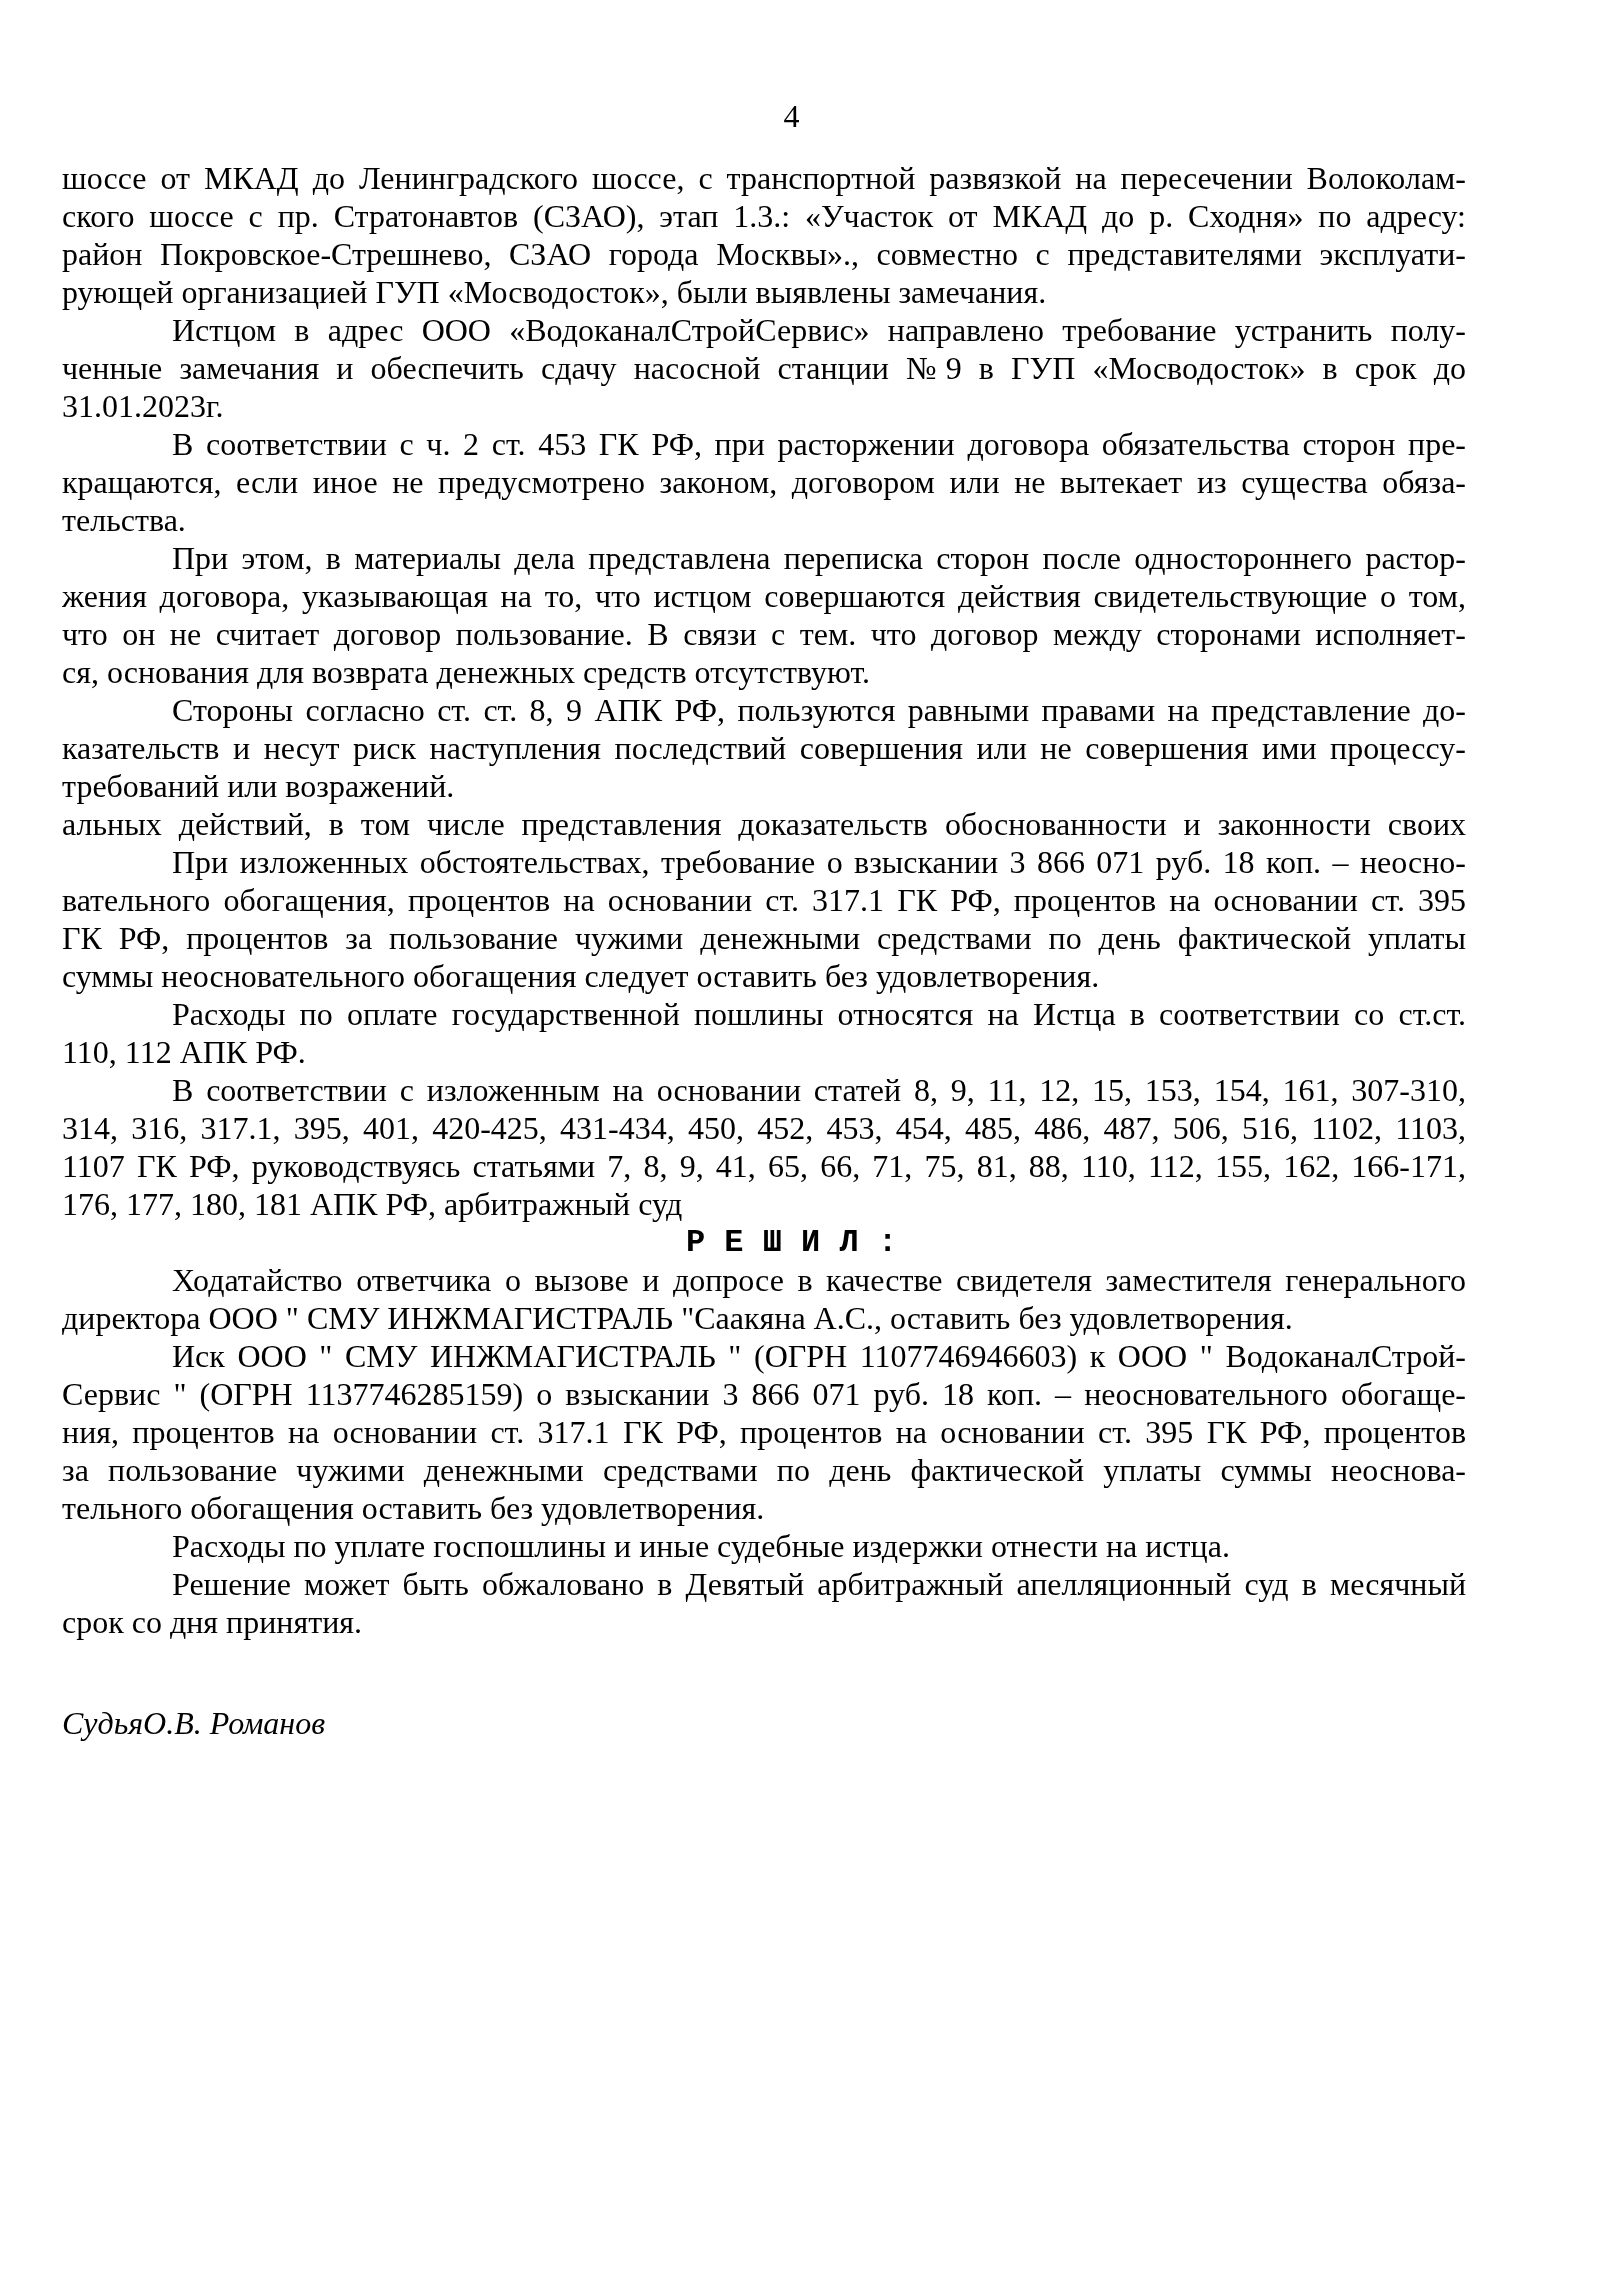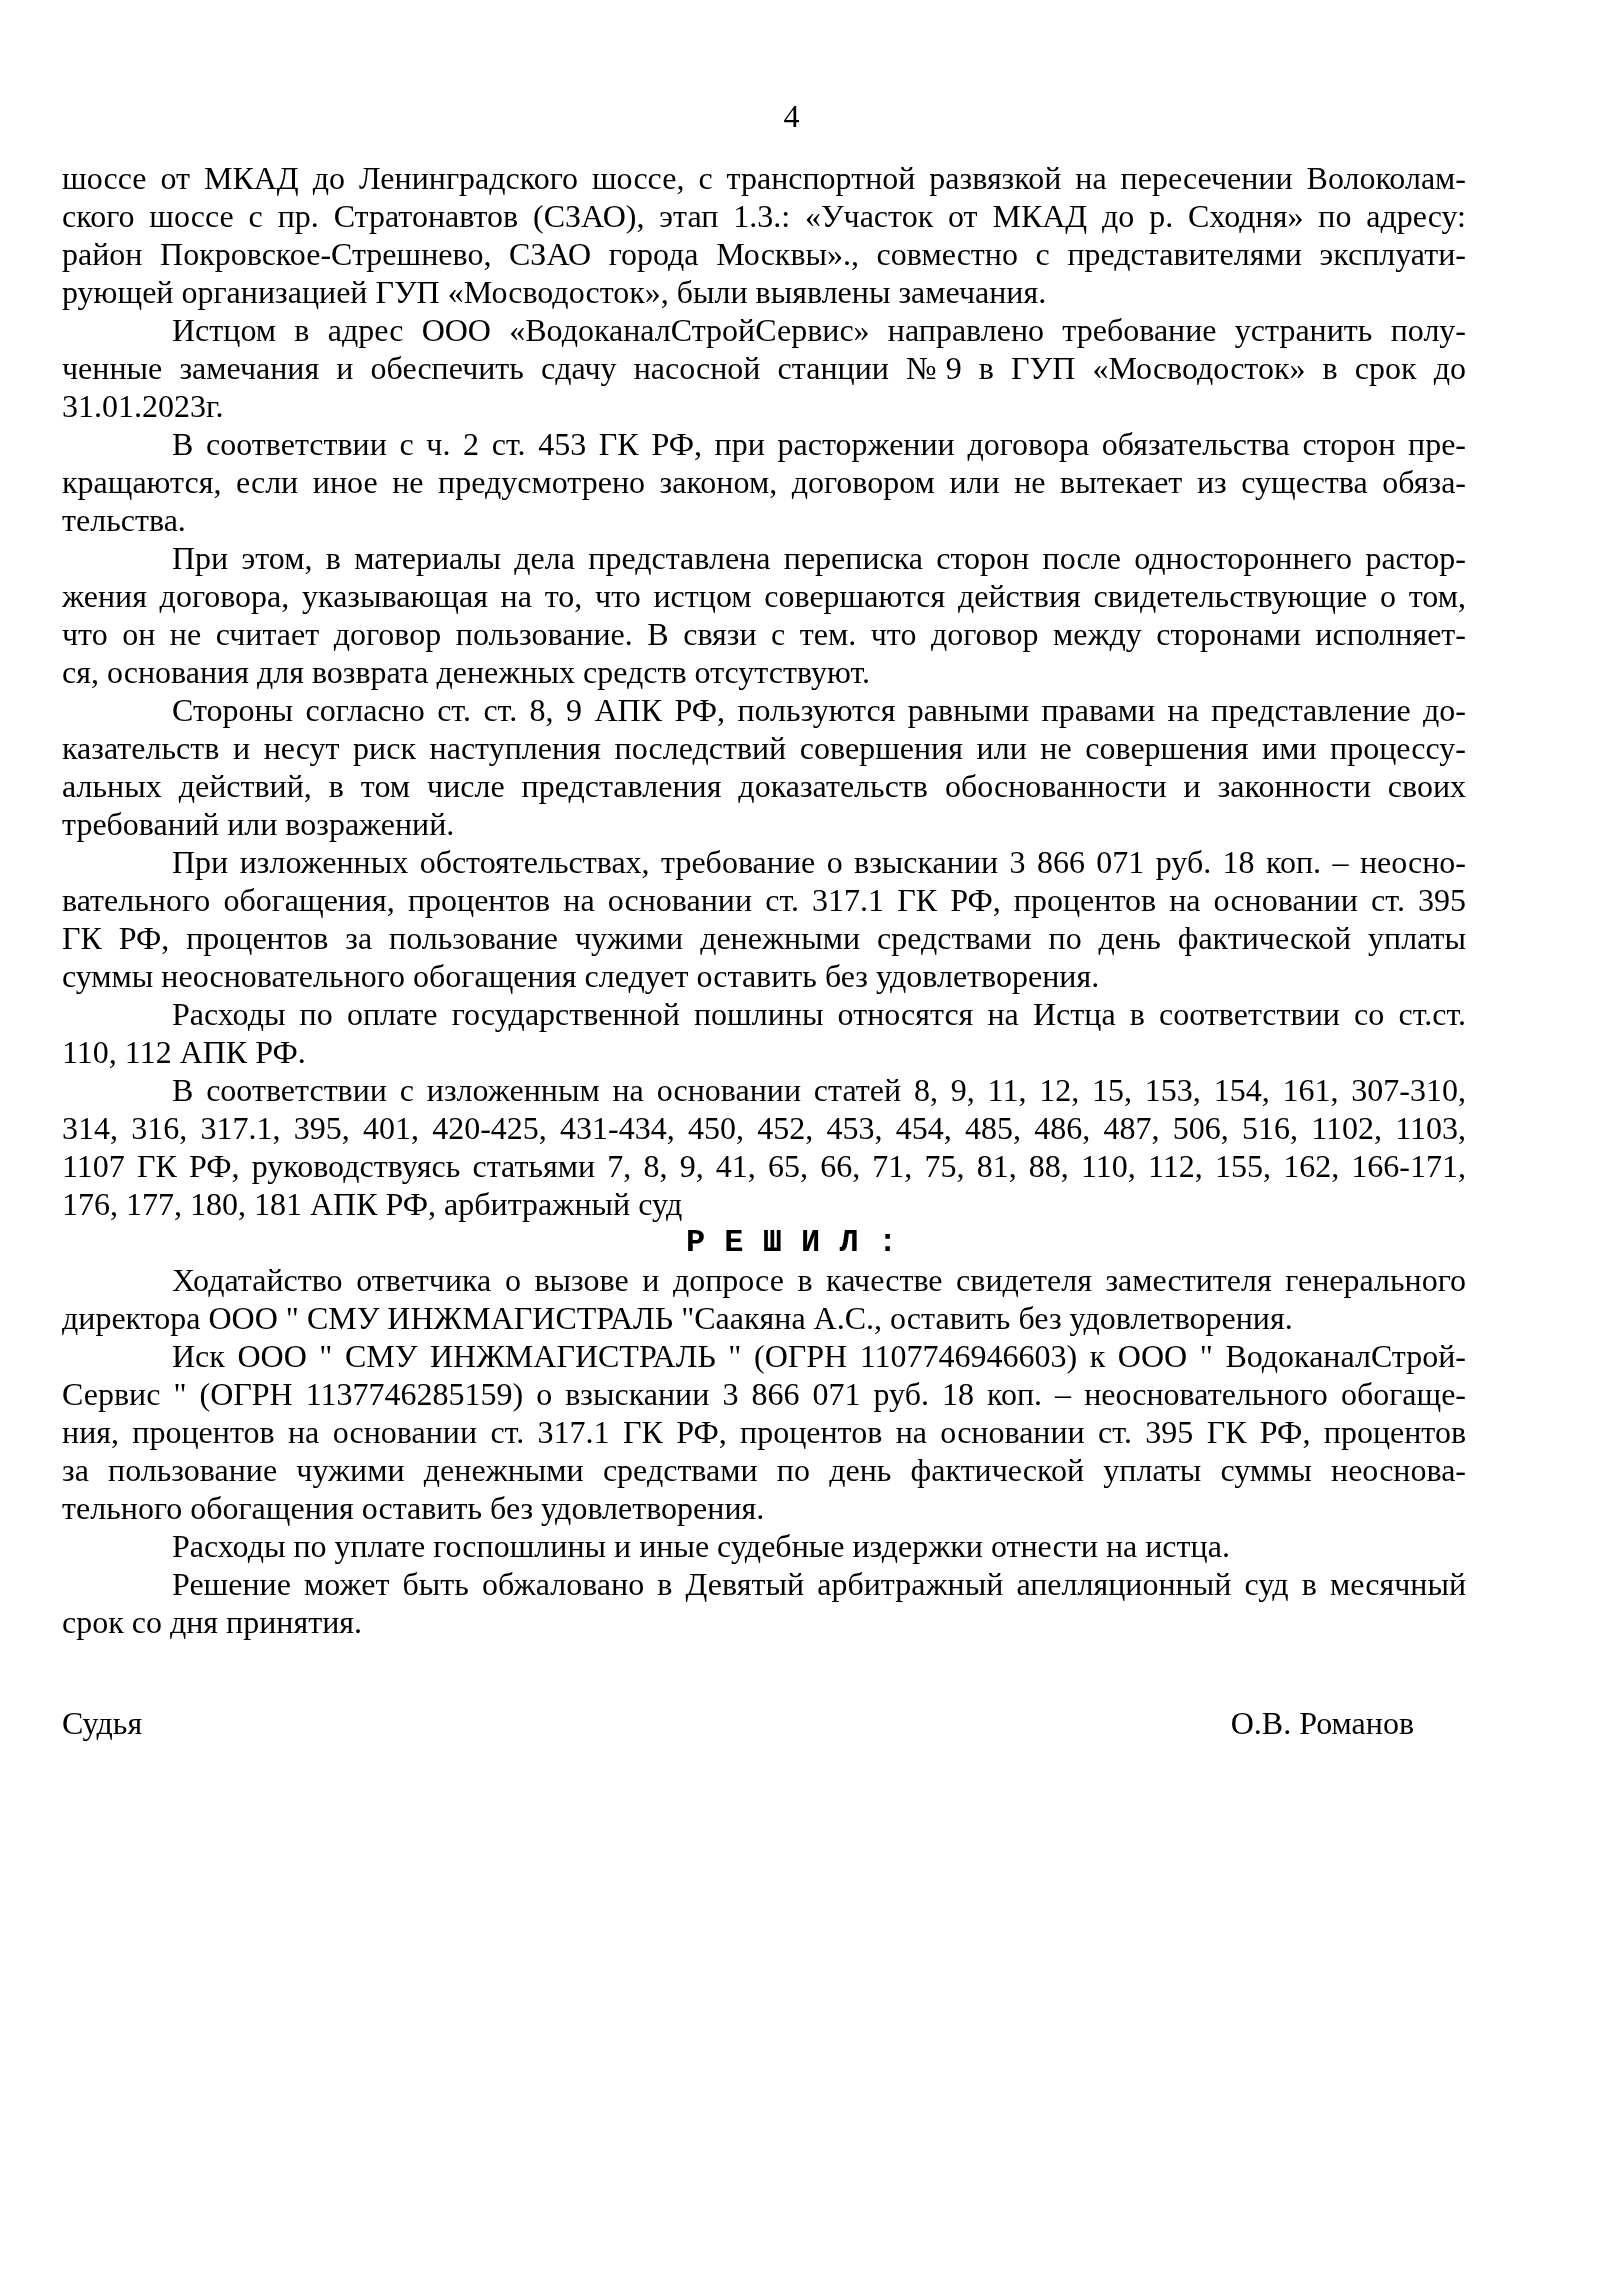--- a/index.html
+++ b/index.html
@@ -47,22 +47,22 @@
   .heading-line {
     height: 38px;
     overflow: hidden;
     text-align: center;
     text-indent: 55px;
     font-weight: bold;
     font-family: Liberation Mono, monospace;
   }
   .signature {
     display: flex;
-    justify-content: space-between;
     margin-top: 63px;
+    font-style: italic;
   }
   .signature .name {
     margin-right: 52px;
   }
 </style>
 </head>
 <body>
 
 <div class="page">
   <div class="page-number">4</div>
@@ -78,22 +78,22 @@
       <div class="tline last">31.01.2023г.</div>
       <div class="tline indent">В соответствии с ч. 2 ст. 453 ГК РФ, при расторжении договора обязательства сторон пре-</div>
       <div class="tline">кращаются, если иное не предусмотрено законом, договором или не вытекает из существа обяза-</div>
       <div class="tline last">тельства.</div>
       <div class="tline indent">При этом, в материалы дела представлена переписка сторон после одностороннего растор-</div>
       <div class="tline">жения договора, указывающая на то, что истцом совершаются действия свидетельствующие о том,</div>
       <div class="tline">что он не считает договор пользование. В связи с тем. что договор между сторонами исполняет-</div>
       <div class="tline last">ся, основания для возврата денежных средств отсутствуют.</div>
       <div class="tline indent">Стороны согласно ст. ст. 8, 9 АПК РФ, пользуются равными правами на представление до-</div>
       <div class="tline">казательств и несут риск наступления последствий совершения или не совершения ими процессу-</div>
+      <div class="tline last">требований или возражений.</div>
       <div class="tline">альных действий, в том числе представления доказательств обоснованности и законности своих</div>
-      <div class="tline last">требований или возражений.</div>
       <div class="tline indent">При изложенных обстоятельствах, требование о взыскании 3 866 071 руб. 18 коп. – неосно-</div>
       <div class="tline">вательного обогащения, процентов на основании ст. 317.1 ГК РФ, процентов на основании ст. 395</div>
       <div class="tline">ГК РФ, процентов за пользование чужими денежными средствами по день фактической уплаты</div>
       <div class="tline last">суммы неосновательного обогащения следует оставить без удовлетворения.</div>
       <div class="tline indent">Расходы по оплате государственной пошлины относятся на Истца в соответствии со ст.ст.</div>
       <div class="tline last">110, 112 АПК РФ.</div>
       <div class="tline indent">В соответствии с изложенным на основании статей 8, 9, 11, 12, 15, 153, 154, 161, 307-310,</div>
       <div class="tline">314, 316, 317.1, 395, 401, 420-425, 431-434, 450, 452, 453, 454, 485, 486, 487, 506, 516, 1102, 1103,</div>
       <div class="tline">1107 ГК РФ, руководствуясь статьями 7, 8, 9, 41, 65, 66, 71, 75, 81, 88, 110, 112, 155, 162, 166-171,</div>
       <div class="tline last">176, 177, 180, 181 АПК РФ, арбитражный суд</div>

